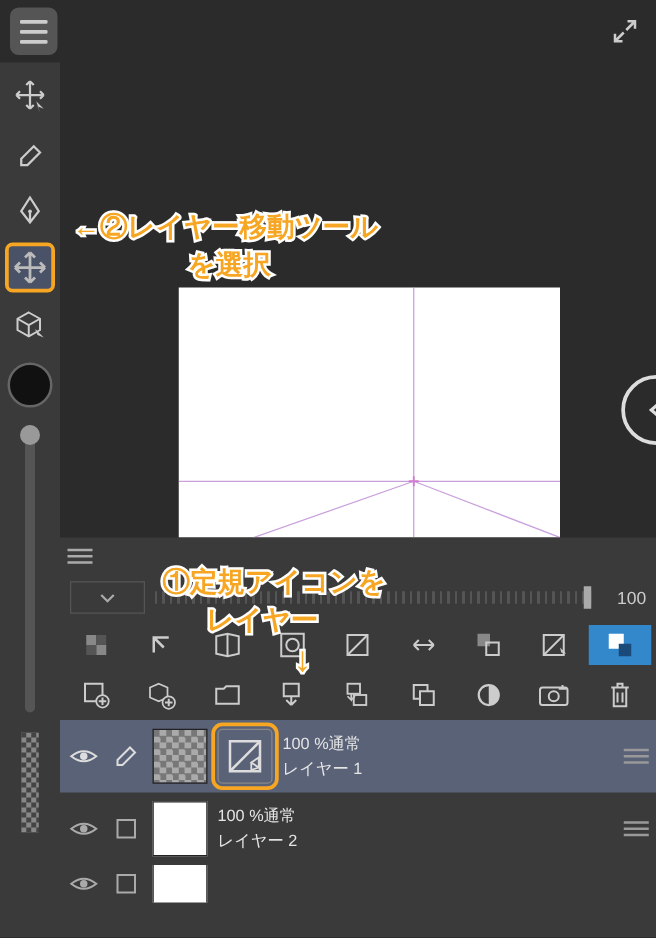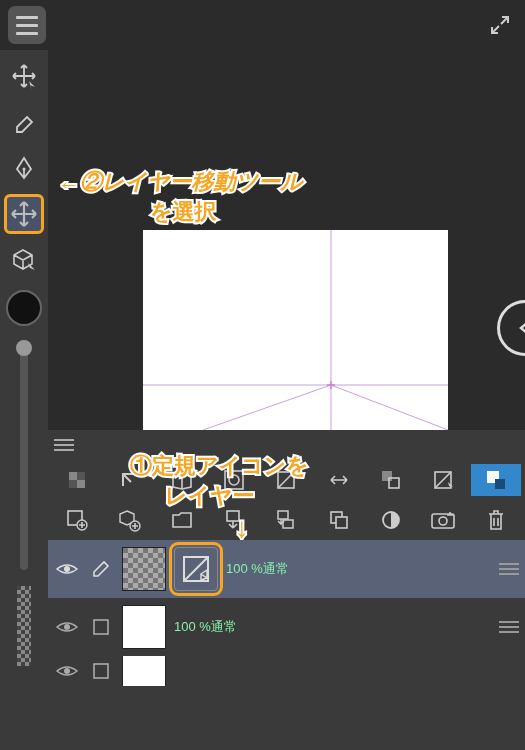--- a/index.html
+++ b/index.html
@@ -206,21 +206,21 @@
   outline: 3px solid #f6a623;
   outline-offset: 2px;
   border-radius: 4px;
 }
 .layer-text {
   flex: 1;
   display: flex; flex-direction: column;
   font-size: 13px;
   gap: 2px;
 }
-.layer-text span { color: #86efac; }
+.layer-text span { color: #e5e5e5; }
 .drag-handle {
   width: 20px;
   display: flex; flex-direction: column; gap: 3px;
 }
 .drag-handle span { height: 2px; background: #999; }
 
 
 .annot {
   position: absolute;
   color: #f6a623;
@@ -308,20 +308,29 @@
 
 <div class="panel">
   <div class="panel-top">
     <div class="mini-ham">
         <span></span>
         <span></span>
         <span></span>
       </div>
   </div>
 
+  <div class="opacity-row">
+    <div class="dropdown">
+      <svg width="14" height="10" viewBox="0 0 14 10">
+          <path d="M2 3 L7 8 L12 3" stroke="#aaa" stroke-width="1.8" fill="none"></path>
+        </svg>
+    </div>
+    <div class="slider-track"></div>
+    <div class="opacity-val">100</div>
+  </div>
 
   <div class="icon-row">
     <div class="ibtn">
         <svg width="24" height="24" viewBox="0 0 24 24">
           <rect x="4" y="4" width="8" height="8" fill="#888"></rect>
           <rect x="12" y="12" width="8" height="8" fill="#888"></rect>
           <rect x="12" y="4" width="8" height="8" fill="#555"></rect>
           <rect x="4" y="12" width="8" height="8" fill="#555"></rect>
         </svg>
       </div>
@@ -447,20 +456,21 @@
     <div class="layer-thumb"></div>
     <div class="layer-ruler highlighted">
       <svg width="34" height="34" viewBox="0 0 34 34">
           <rect x="5" y="5" width="24" height="24" stroke="#ddd" stroke-width="2" fill="none"></rect>
           <path d="M5 29 L29 5" stroke="#ddd" stroke-width="2"></path>
           <path d="M22 22 L28 18 L28 26 Z M22 22 L22 28 L28 26" stroke="#ddd" stroke-width="1.4" fill="none"></path>
         </svg>
     </div>
     <div class="layer-text">
       <span>100 %通常</span>
+      <span>レイヤー 1</span>
     </div>
     <div class="drag-handle">
         <span></span>
         <span></span>
         <span></span>
       </div>
   </div>
 
   <div class="layer-row">
     <div class="eye">
@@ -470,20 +480,21 @@
         </svg>
     </div>
     <div class="pencil">
       <svg width="20" height="20" viewBox="0 0 20 20">
           <rect x="3" y="3" width="14" height="14" stroke="#aaa" stroke-width="1.6" fill="none"></rect>
         </svg>
     </div>
     <div class="layer-thumb" style="background:#fff;"></div>
     <div class="layer-text">
       <span>100 %通常</span>
+      <span>レイヤー 2</span>
     </div>
     <div class="drag-handle">
         <span></span>
         <span></span>
         <span></span>
       </div>
   </div>
 
   <div class="layer-row" style="height:30px;overflow:hidden">
     <div class="eye">
@@ -494,17 +505,17 @@
     </div>
     <div class="pencil">
       <svg width="20" height="20" viewBox="0 0 20 20">
           <rect x="3" y="3" width="14" height="14" stroke="#aaa" stroke-width="1.6" fill="none"></rect>
         </svg>
     </div>
     <div class="layer-thumb" style="background:#fff;"></div>
   </div>
 </div>
 
-<div class="annot" style="left:58px; top:168px;font-style:italic;">←②レイヤー移動ツール</div>
+<div class="annot" style="left:58px; top:168px;">←②レイヤー移動ツール</div>
 <div class="annot" style="left:150px; top:198px;">を選択</div>
 <div class="annot" style="left:130px; top:452px;text-align:right;">①定規アイコンを</div>
 <div class="annot" style="left:165px; top:482px;">レイヤー</div>
 <div class="annot small-arrow" style="left:235px; top:510px;">↓</div>
 
 </body></html>

